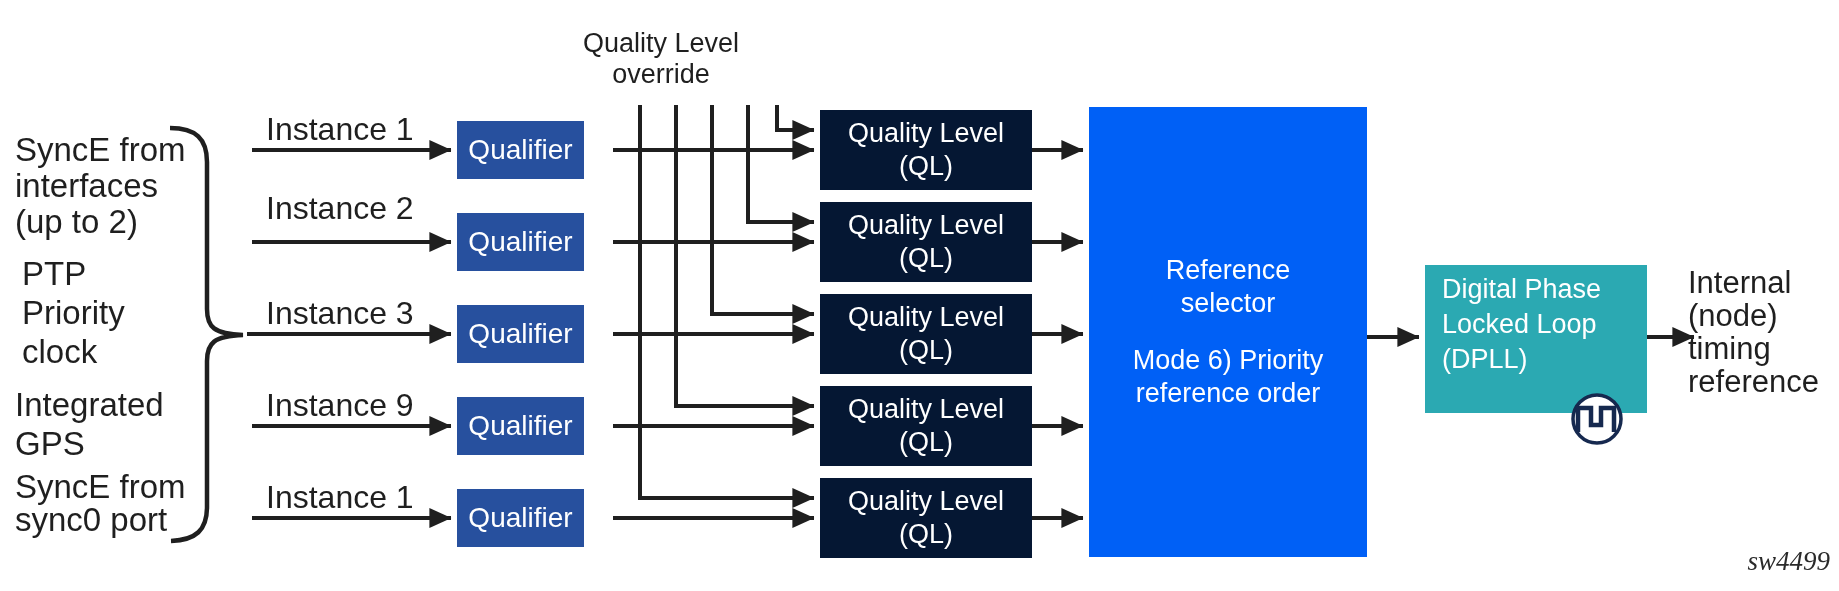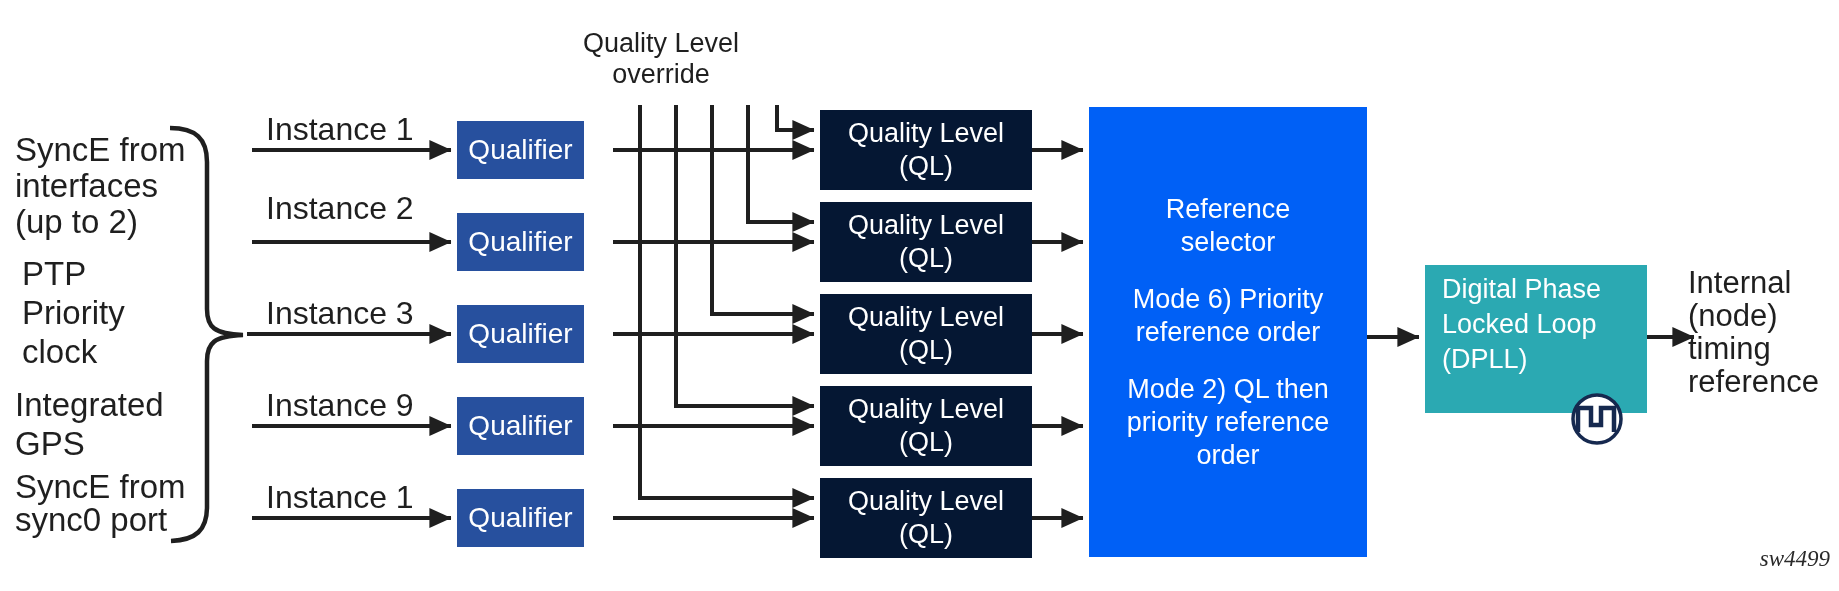--- a/index.html
+++ b/index.html
@@ -25,21 +25,21 @@
   .dpll{
     background:#2ba9b2;left:1425px;top:265px;width:222px;height:148px;
     align-items:flex-start;justify-content:flex-start;text-align:left;
     font-size:27px;line-height:35px;padding:7px 4px 0 17px;
   }
   .override-label{left:556px;top:28px;width:210px;font-size:27px;line-height:31px;text-align:center;}
   .instance{font-size:32px;line-height:24px;width:170px;}
   .out-label{left:1688px;top:266px;width:142px;font-size:31px;line-height:33px;text-align:left;}
   .watermark{
     position:absolute;right:9px;top:546px;font-family:"Liberation Serif",serif;
-    font-style:italic;font-size:23px;color:#2a2a2a;
+    font-style:italic;font-size:27px;color:#2a2a2a;
   }
   .clock-icon{position:absolute;left:1570px;top:392px;width:54px;height:54px;}
 </style>
 </head>
 <body>
 
 <div class="canvas">
 
   <svg class="wires" viewBox="0 0 1839 591">
     <defs>
@@ -121,23 +121,20 @@
   <div class="box ql ml" style="left:820px;top:386px;">Quality Level
 (QL)</div>
   <div class="box ql ml" style="left:820px;top:478px;">Quality Level
 (QL)</div>
 
   <div class="box selector">
     <div class="ml">Reference
 selector</div>
     <div class="ml">Mode 6) Priority
 reference order</div>
-    <div class="ml">Mode 2) QL then
-priority reference
-order</div>
   </div>
 
   <div class="box dpll ml">Digital Phase
 Locked Loop
 (DPLL)</div>
   <svg class="clock-icon" viewBox="0 0 54 54">
     <circle cx="27" cy="27" r="24" fill="#ffffff" stroke="#16294f" stroke-width="3.5"></circle>
     <path d="M8,40 V16 H21 V33 H31 V16 H44 V40" fill="none" stroke="#16294f" stroke-width="4.5"></path>
   </svg>
 

